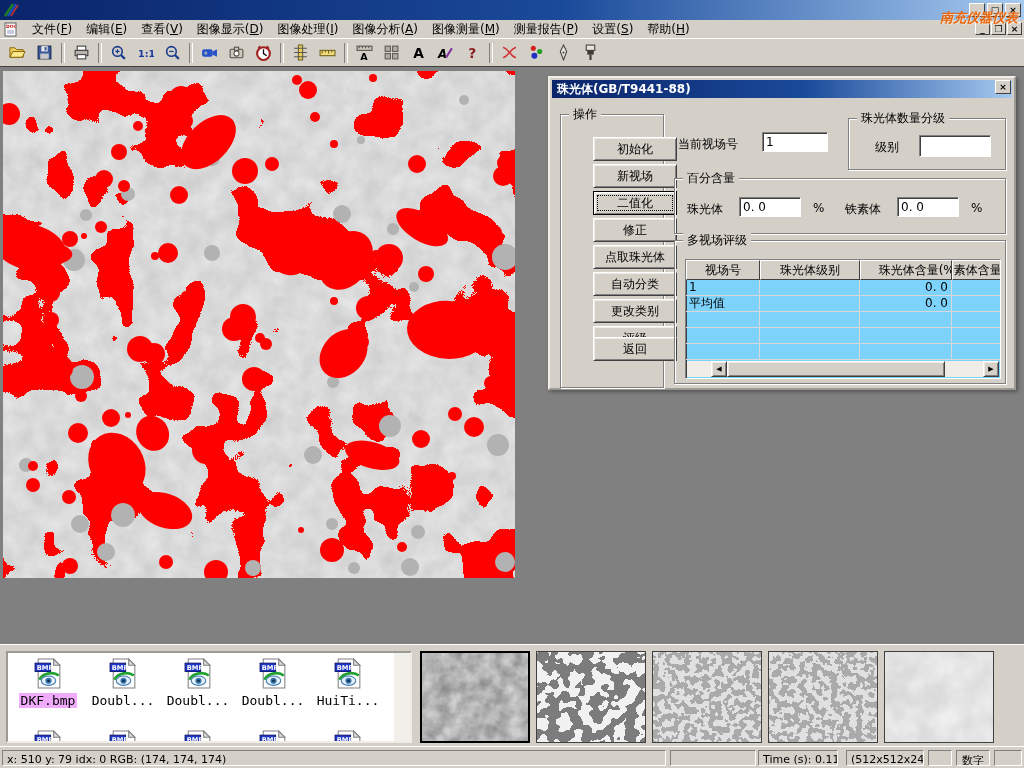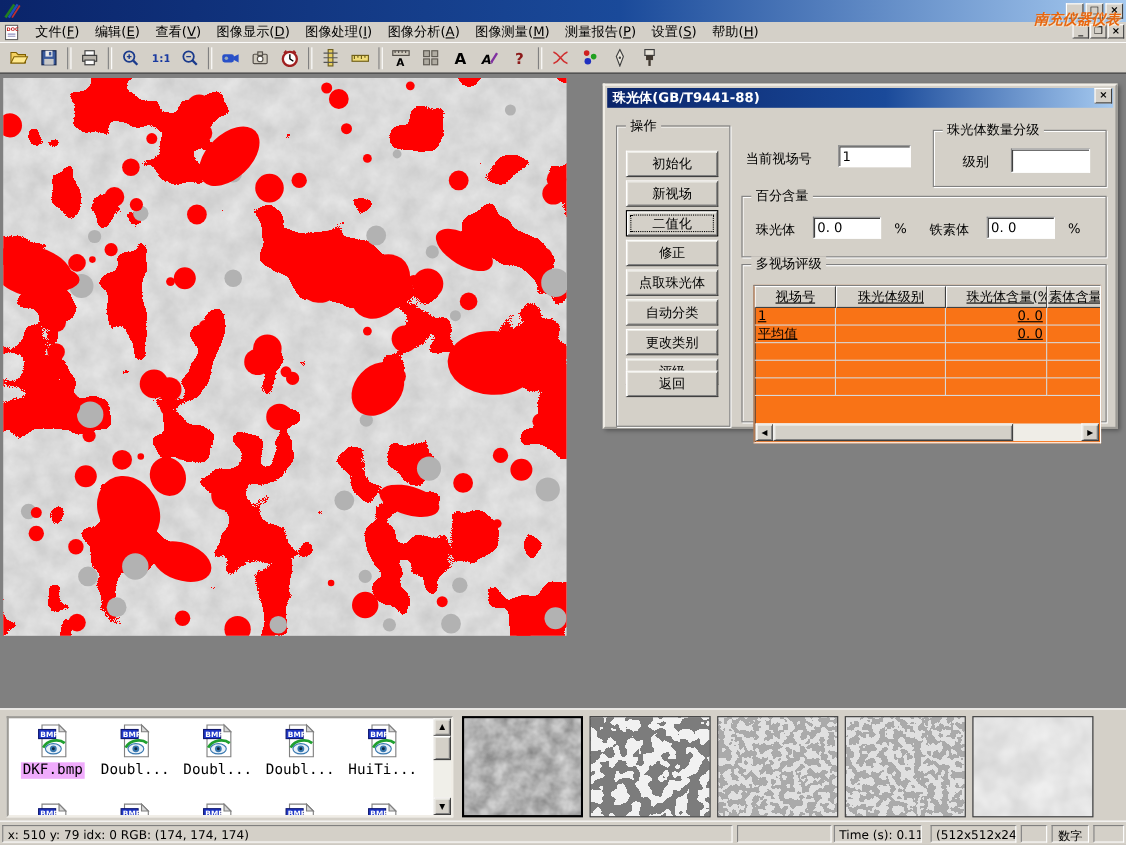--- a/index.html
+++ b/index.html
@@ -40,33 +40,33 @@
   #dialog{position:absolute;left:548px;top:76px;width:468px;height:314px;background:#d4d0c8;
     border:2px outset #f0ede6;box-sizing:border-box;box-shadow:2px 2px 4px rgba(0,0,0,.35);}
   #dlg-title{position:absolute;left:2px;top:2px;right:2px;height:18px;
     background:linear-gradient(90deg,#0a246a,#1a4a9a 55%,#a6caf0);color:#fff;font-weight:bold;
     display:flex;align-items:center;padding-left:5px;}
   #dlg-close{position:absolute;right:3px;top:2px;}
   .groupbox{position:absolute;border:1px solid #808080;box-shadow:1px 1px 0 #fff, inset 1px 1px 0 #fff;}
   .grouplabel{position:absolute;top:-8px;left:8px;background:#d4d0c8;padding:0 4px;line-height:14px;}
   .btn3d{background:#d4d0c8;border:1px solid;border-color:#fff #404040 #404040 #fff;
     box-shadow:inset 1px 1px 0 #ecebe5, inset -1px -1px 0 #808080;
-    display:flex;align-items:center;justify-content:center;box-sizing:border-box;}
+    display:flex;align-items:center;justify-content:center;box-sizing:border-box;margin-left:24px;}
   .opbtn{position:absolute;left:8px;width:84px;height:24px;font-size:12px;}
   .opbtn.default{border:1px solid #000;outline:1px dotted #000;outline-offset:-5px;
     box-shadow:inset 1px 1px 0 #fff, inset -1px -1px 0 #808080, inset 2px 2px 0 #ecebe5;}
   .field{background:#fff;border:1px solid;border-color:#808080 #fff #fff #808080;
     box-shadow:inset 1px 1px 0 #404040;box-sizing:border-box;padding:2px 3px;font-size:12px;
     position:absolute;overflow:hidden;white-space:nowrap;}
   .dlabel{position:absolute;white-space:nowrap;}
 
   
-  #mf-table{position:absolute;left:10px;top:18px;width:316px;height:144px;background:#f97316;
+  #mf-table{position:absolute;left:10px;top:18px;width:316px;height:120px;background:#7dd3fc;
     border:1px solid;border-color:#808080 #fff #fff #808080;box-shadow:inset 1px 1px 0 #404040;
-    box-sizing:border-box;overflow:hidden;text-decoration:underline;}
+    box-sizing:border-box;overflow:hidden;}
   .th-row{display:flex;height:20px;}
   .th-cell{background:#d4d0c8;border:1px solid;border-color:#fff #404040 #404040 #fff;
     box-sizing:border-box;display:flex;align-items:center;justify-content:center;
     font-size:12px;overflow:hidden;white-space:nowrap;flex:0 0 auto;}
   .tb-row{display:flex;height:16px;}
   .tb-cell{border-right:1px solid #d8d8d8;border-bottom:1px solid #d8d8d8;box-sizing:border-box;
     font-size:12px;line-height:15px;padding:0 3px;overflow:hidden;white-space:nowrap;flex:0 0 auto;}
   .num{text-align:right;}
   .hscroll{position:absolute;left:1px;bottom:1px;height:16px;right:1px;background:#efede7;display:flex;}
   .sbtn{width:16px;height:16px;font-size:7px;flex:0 0 auto;}

